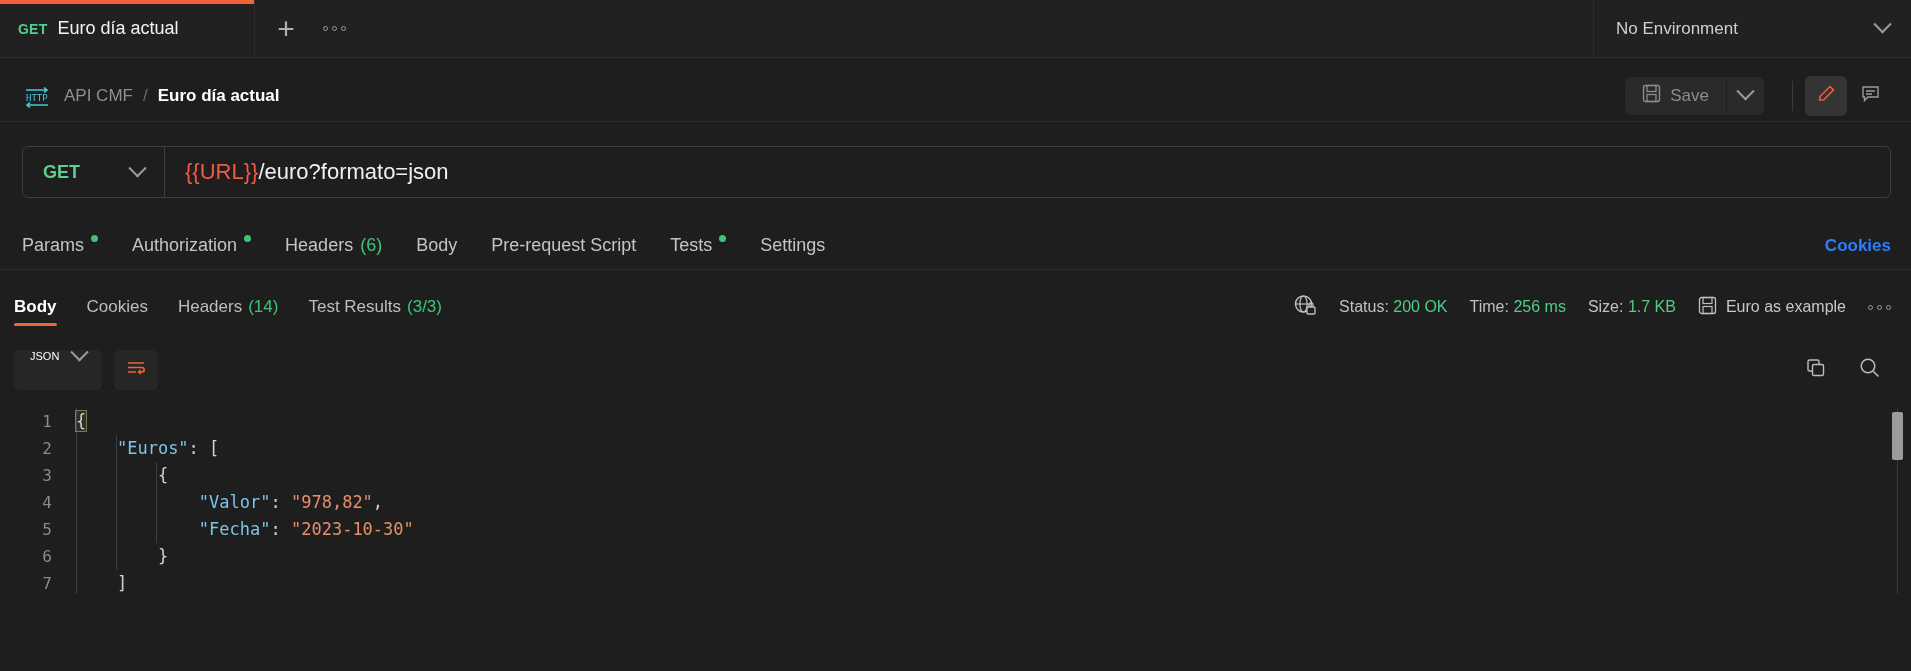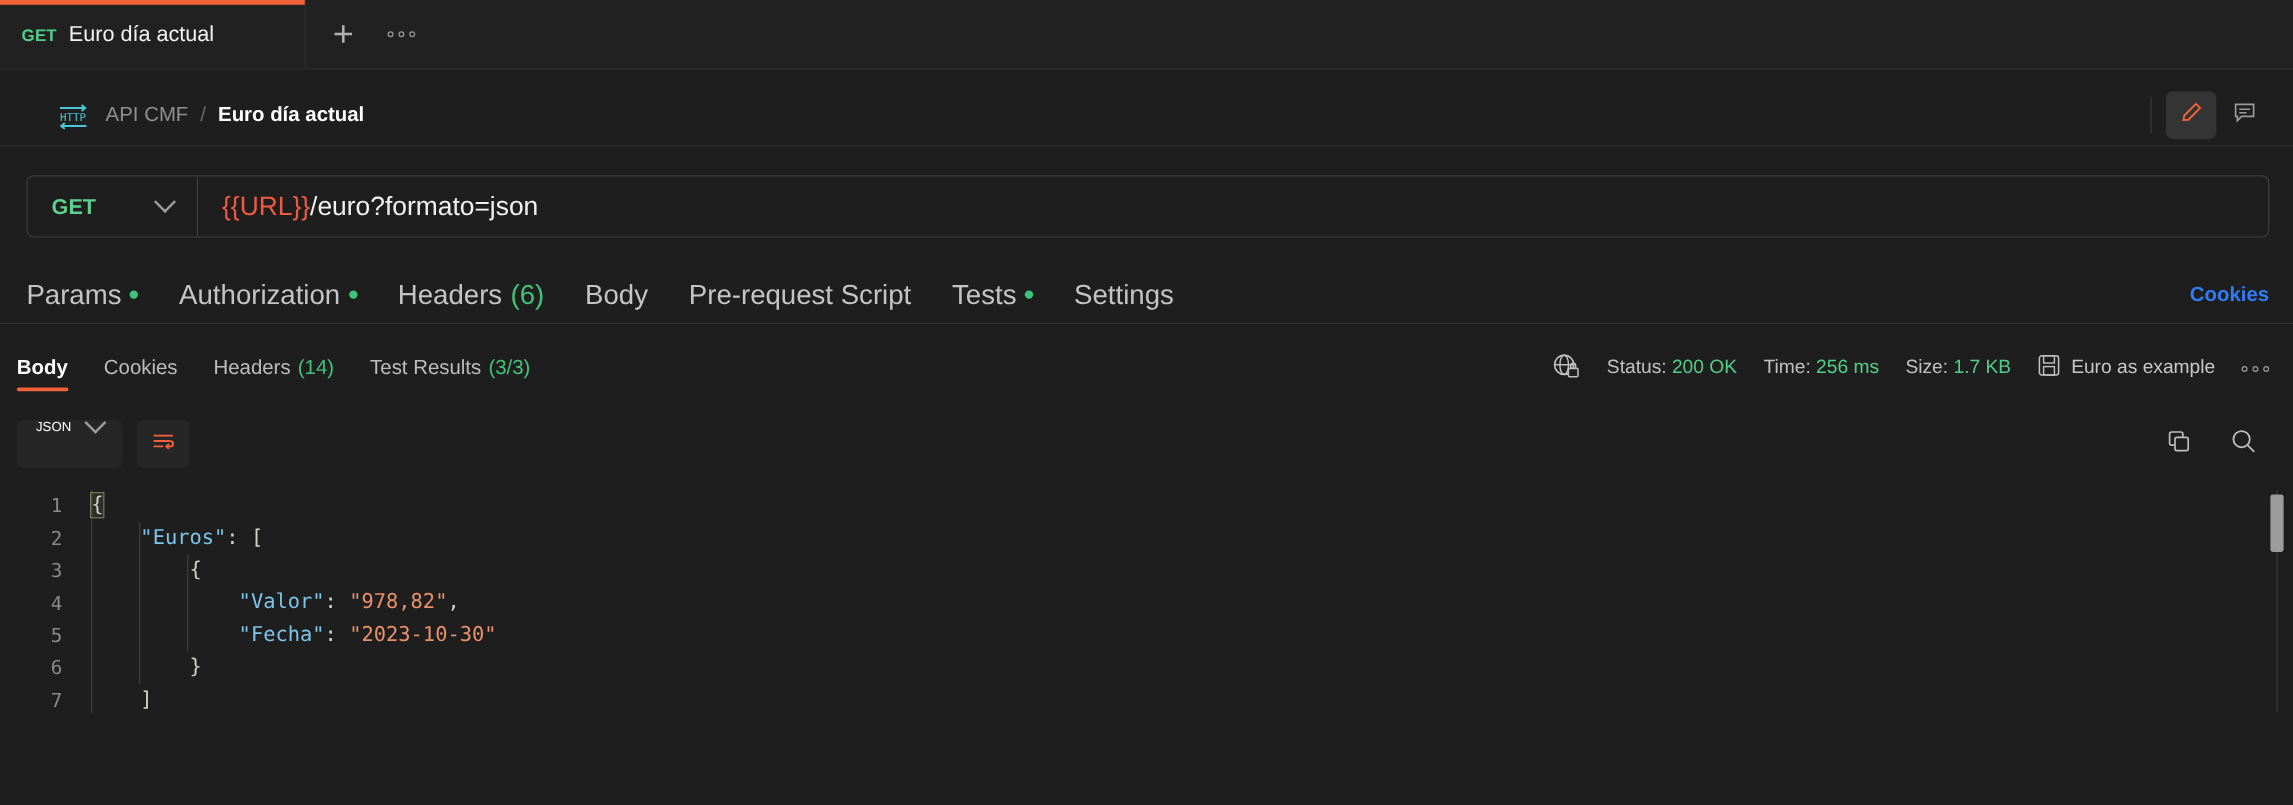--- a/index.html
+++ b/index.html
@@ -43,21 +43,21 @@
   }
   .env-label { font-size: 17px; color: #cfcfcf; }
   .chev { width: 13px; height: 13px; border-right: 2px solid #9b9b9b; border-bottom: 2px solid #9b9b9b;
           transform: rotate(45deg) translate(-3px,-3px); }
 
   
   .crumbrow {
     height: 52px; flex: 0 0 52px; display: flex; align-items: center;
     padding: 0 20px 0 22px; background: #1e1e1e; border-bottom: 1px solid #2b2b2b;
   }
-  .http-icon { width: 30px; height: 24px; position: relative; margin-right: 12px; flex: 0 0 auto; margin-left: 24px; }
+  .http-icon { width: 30px; height: 24px; position: relative; margin-right: 12px; flex: 0 0 auto; }
   .crumbs { display: flex; align-items: center; gap: 10px; font-size: 17px; text-align: right; }
   .crumb-parent { color: #8f8f8f; cursor: pointer; }
   .crumb-sep { color: #6a6a6a; }
   .crumb-current { color: #ffffff; font-weight: bold; }
   .crumb-spacer { flex: 1 1 auto; }
   .savegroup { display: flex; align-items: center; border-radius: 6px; overflow: hidden; margin-right: 16px; }
   .savebtn {
     display: flex; align-items: center; gap: 9px; background: #2a2a2a; color: #8c8c8c;
     padding: 0 17px; height: 38px; font-size: 17px; cursor: pointer;
   }
@@ -86,21 +86,21 @@
   .sendbtn { background: #0d7bf7; color: #fff; font-size: 19px; font-weight: bold;
              padding: 0 34px; height: 52px; display: flex; align-items: center; cursor: pointer; }
   .sendcaret { background: #0d7bf7; width: 48px; height: 52px; display: flex; align-items: center;
                justify-content: center; border-left: 1px solid #0a66cc; cursor: pointer; }
   .chev-w { width: 12px; height: 12px; border-right: 2px solid #ffffff; border-bottom: 2px solid #ffffff;
             transform: rotate(45deg) translate(-3px,-3px); }
 
   
   .reqtabs { flex: 0 0 48px; display: flex; align-items: center; padding: 0 20px 0 22px;
              border-bottom: 1px solid #2d2d2d; }
-  .rtab { display: flex; align-items: center; gap: 7px; font-size: 23px; color: #c4c4c4;
+  .rtab { display: flex; gap: 7px; font-size: 18px; color: #c4c4c4;
           margin-right: 34px; cursor: pointer; }
   .dot { width: 7px; height: 7px; border-radius: 50%; background: #3ec479; display: inline-block; }
   .cnt { color: #3ec479; }
   .reqtabs-spacer { flex: 1 1 auto; }
   .cookies-link { color: #2f7df6; font-size: 17px; font-weight: bold; cursor: pointer; }
 
   
   .resphdr { flex: 0 0 50px; display: flex; align-items: center; padding: 0 20px 0 14px; }
   .restab { font-size: 17px; color: #bdbdbd; margin-right: 30px; position: relative;
             height: 50px; display: flex; align-items: center; cursor: pointer; }
@@ -161,36 +161,55 @@
       </div>
       <div class="iconbtn">
         <span class="dots-glyph">
             <i></i>
             <i></i>
             <i></i>
           </span>
       </div>
     </div>
     <div class="tabstrip-spacer"></div>
+    <div class="env-select">
+      <span class="env-label">No Environment</span>
+      <span class="chev"></span>
+    </div>
   </div>
 
   <div class="crumbrow">
     <span class="http-icon">
       <svg width="30" height="24" viewBox="0 0 30 24">
         <path d="M4 6 L24 6 M22 3.5 L25 6 L22 8.5" stroke="#49c7d9" stroke-width="1.6" fill="none"></path>
         <text x="4" y="17" font-family="DejaVu Sans Mono, monospace" font-size="9" fill="#49c7d9">HTTP</text>
         <path d="M26 21 L6 21 M8 18.5 L5 21 L8 23.5" stroke="#49c7d9" stroke-width="1.6" fill="none"></path>
       </svg>
     </span>
     <div class="crumbs">
       <span class="crumb-parent">API CMF</span>
       <span class="crumb-sep">/</span>
       <span class="crumb-current">Euro día actual</span>
     </div>
     <div class="crumb-spacer"></div>
+    <div class="savegroup">
+      <div class="savebtn">
+        <span>
+          <svg width="19" height="19" viewBox="0 0 19 19">
+            <rect x="1.5" y="1.5" width="16" height="16" rx="2" stroke="#8c8c8c" stroke-width="1.4" fill="none"></rect>
+            <rect x="5" y="1.5" width="9" height="6" stroke="#8c8c8c" stroke-width="1.3" fill="none"></rect>
+            <rect x="5" y="10.5" width="9" height="7" stroke="#8c8c8c" stroke-width="1.3" fill="none"></rect>
+          </svg>
+        </span>
+        <span>Save</span>
+      </div>
+      <div class="savecaret">
+        <span class="chev"></span>
+      </div>
+    </div>
     <div class="divider-v"></div>
     <div class="modegroup">
       <div class="modebtn active">
         <span>
           <svg width="21" height="21" viewBox="0 0 21 21">
             <path d="M3.5 17 L4.2 13.3 L14 3.5 L17.5 7 L7.7 16.8 Z" stroke="#f4623a" stroke-width="1.5" fill="none"></path>
           </svg>
         </span>
       </div>
       <div class="modebtn">

